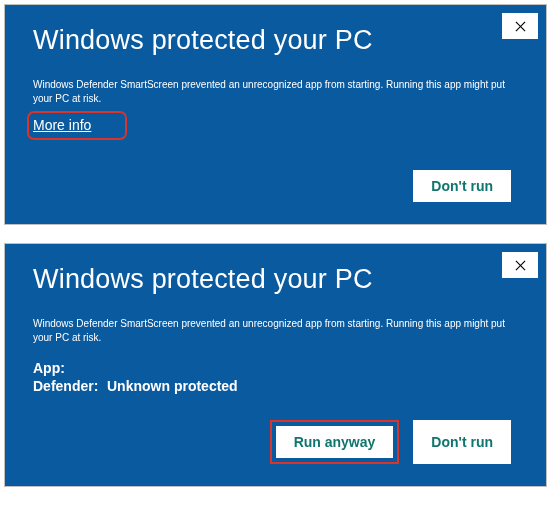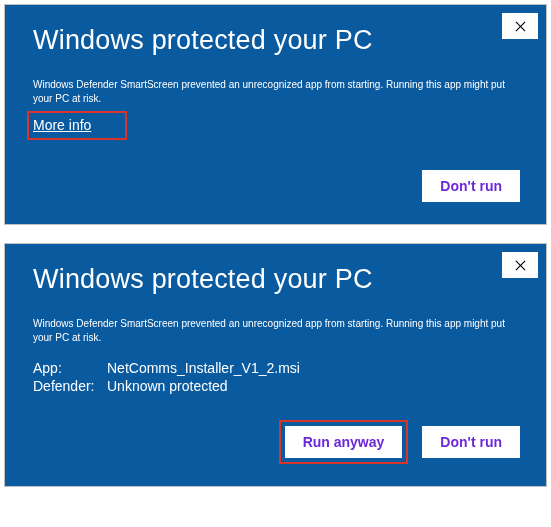--- a/index.html
+++ b/index.html
@@ -10,21 +10,21 @@
       font-family: "Segoe UI", Tahoma, sans-serif;
       display: flex;
       flex-direction: column;
       gap: 18px;
       padding: 4px;
     }
     .dialog {
       background: #0a5aa0;
       color: #ffffff;
       position: relative;
-      padding: 10px 26px 22px 28px;
+      padding: 10px 35px 22px 28px;
       border: 1px solid #c0c0c0;
     }
     .close-btn {
       position: absolute;
       top: 8px;
       right: 8px;
       width: 36px;
       height: 26px;
       background: #ffffff;
       color: #000000;
@@ -58,54 +58,55 @@
     }
     .highlight-box {
       border: 2px solid #d9332a;
       padding: 2px 4px 4px 4px;
       display: inline-block;
       margin-left: -6px;
       margin-top: 2px;
     }
     .highlight-wide {
       width: 100px;
+      border-radius: 7px;
     }
     .button-row {
       display: flex;
       justify-content: flex-end;
       gap: 14px;
       margin-top: 30px;
     }
     .btn {
       background: #ffffff;
-      color: #6d28d9;
+      color: #0f766e;
       border: none;
       padding: 8px 18px;
       font-size: 14px;
       font-family: inherit;
       font-weight: 600;
       cursor: pointer;
       min-width: 96px;
     }
     .btn-highlight-wrap {
       border: 2px solid #d9332a;
       padding: 4px;
       display: inline-flex;
     }
     .info-table {
       margin-top: 16px;
       font-size: 14px;
+      font-weight: bold;
     }
     .info-row { display: flex; margin-bottom: 2px; }
     .info-label { width: 74px; }
     .info-value { }
     .button-row-2 {
       display: flex;
       justify-content: flex-end;
-      align-items: center;
       gap: 14px;
       margin-top: 26px;
     }
   </style>
 </head>
 <body>
 
 <div class="dialog">
   <button class="close-btn">
     <span>
@@ -132,21 +133,20 @@
           <line x1="1" y1="1" x2="11" y2="11" stroke="#000" stroke-width="1.2"></line>
           <line x1="11" y1="1" x2="1" y2="11" stroke="#000" stroke-width="1.2"></line>
         </svg>
     </span>
   </button>
   <h1 class="title">Windows protected your PC</h1>
   <p class="body-text">Windows Defender SmartScreen prevented an unrecognized app from starting. Running this app might put your PC at risk.</p>
   <div class="info-table">
     <div class="info-row">
       <span class="info-label">App:</span>
-      <span class="info-value">NetComms_Installer_V1_2.msi</span>
     </div>
     <div class="info-row">
       <span class="info-label">Defender:</span>
       <span class="info-value">Unknown protected</span>
     </div>
   </div>
   <div class="button-row-2">
     <span class="btn-highlight-wrap">
       <button class="btn">Run anyway</button>
     </span>

